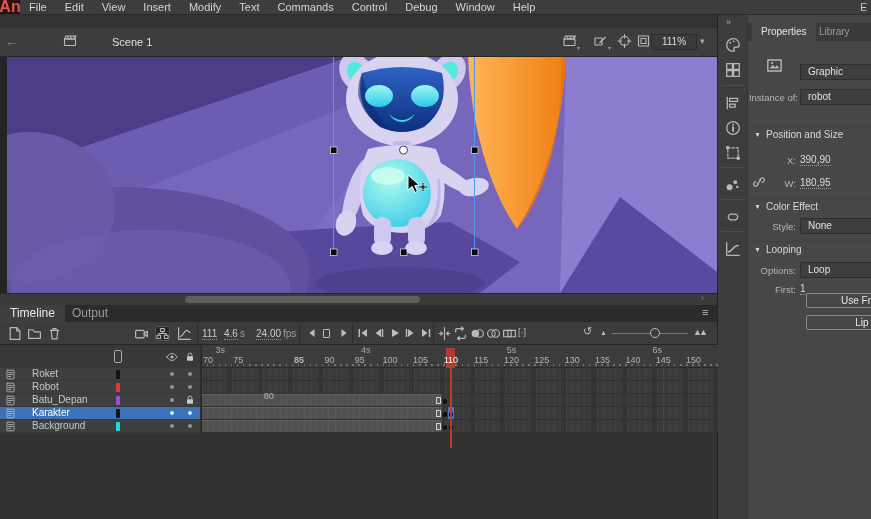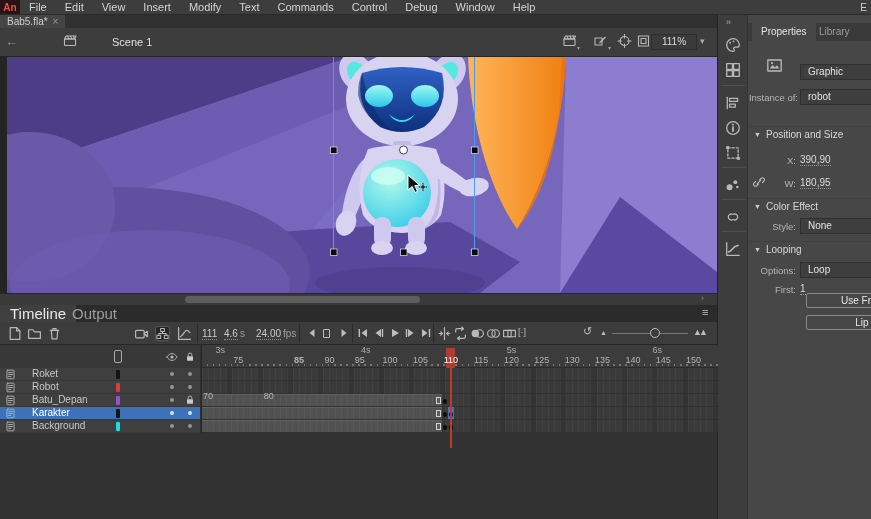--- a/index.html
+++ b/index.html
@@ -3,21 +3,21 @@
 <meta charset="utf-8">
 <style>
   html,body{margin:0;padding:0;background:#222;}
   *{box-sizing:border-box;}
   .app{position:relative;width:871px;height:519px;background:#333;overflow:hidden;
        font-family:"Liberation Sans","DejaVu Sans",sans-serif;color:#ccc;font-size:11px;
        -webkit-font-smoothing:antialiased;}
   
   .menubar{position:absolute;left:0;top:0;width:871px;height:15px;background:#3D3D3D;
            border-bottom:1px solid #2A2A2A;display:flex;align-items:center;overflow:hidden;}
-  .logo{width:20px;height:15px;background:#2A1215;color:#E2574A;font-weight:bold;font-size:10px;
+  .logo{width:20px;height:15px;background:#2A1215;color:#E2574A;font-weight:bold;font-size:16px;
         display:flex;align-items:center;justify-content:center;flex:0 0 auto;}
   .menu-item{padding:0 9px;color:#D4D4D4;font-size:11px;line-height:15px;cursor:default;}
   .ws-btn{position:absolute;right:-8px;top:0;color:#CFCFCF;font-size:10px;line-height:15px;padding-right:12px;}
   
   .doc-tabs{position:absolute;left:0;top:15px;width:717px;height:13px;background:#303030;}
   .doc-tab{position:absolute;left:0;top:0;height:13px;padding:0 7px;background:#454545;color:#CFCFCF;
            font-size:10px;line-height:13px;display:flex;gap:5px;align-items:center;}
   .doc-tab .close{color:#999;font-size:10px;}
   
   .edit-bar{position:absolute;left:0;top:28px;width:717px;height:29px;background:#3D3D3D;border-bottom:1px solid #262626;}
@@ -51,21 +51,21 @@
   .plabel{position:absolute;color:#B5B5B5;font-size:9.5px;text-align:right;width:48px;left:0;white-space:nowrap;}
   .pvalue{position:absolute;color:#DADADA;font-size:10px;border-bottom:1px dotted #999;}
   .psec{position:absolute;left:0;width:200px;height:15px;border-top:1px solid #404040;}
   .psec .tri{position:absolute;left:6px;top:4px;font-size:7px;color:#CFCFCF;}
   .psec .st{position:absolute;left:18px;top:2px;font-size:10px;color:#D8D8D8;}
   .pbtn{position:absolute;left:58px;width:150px;height:15px;border:1px solid #8A8A8A;border-radius:2px;
         color:#E8E8E8;font-size:10px;text-align:center;line-height:13px;background:transparent;}
   
   .timeline{position:absolute;left:0;top:305px;width:717px;height:214px;background:#313131;}
   .tl-tabs{position:absolute;left:0;top:0;width:717px;height:17px;background:#2B2B2B;}
-  .tl-tab{position:absolute;top:0;height:17px;font-size:15px;line-height:17px;padding:0 10px;}
+  .tl-tab{position:absolute;top:0;height:17px;font-size:12px;line-height:17px;padding:0 10px;}
   .tl-tab.active{background:#3F3F3F;color:#E8E8E8;}
   .tl-tab.inactive{color:#9C9C9C;}
   .tl-menu{position:absolute;left:702px;top:1px;color:#C4C4C4;font-size:11px;}
   .tl-toolbar{position:absolute;left:0;top:17px;width:717px;height:23px;background:#3C3C3C;border-bottom:1px solid #262626;}
   .tb-ic{position:absolute;top:4px;width:15px;height:15px;}
   .tb-ic.active-box{background:#272727;border:1px solid #555;border-radius:2px;}
   .tb-sep{position:absolute;top:2px;height:19px;border-left:1px solid #2B2B2B;}
   .hot{position:absolute;top:6px;font-size:10px;color:#CACACA;}
   .hot .u{border-bottom:1px dotted #8E8E8E;}
   .hot .unit{color:#9E9E9E;margin-left:2px;}
@@ -123,26 +123,20 @@
         <div class="menu-item">Text</div>
         <div class="menu-item">Commands</div>
         <div class="menu-item">Control</div>
         <div class="menu-item">Debug</div>
         <div class="menu-item">Window</div>
         <div class="menu-item">Help</div>
       </div>
     <div class="ws-btn">E</div>
   </div>
 
-  <div class="doc-tabs">
-    <div class="doc-tab">
-      <span>Bab5.fla*</span>
-      <span class="close">×</span>
-    </div>
-  </div>
 
   <div class="edit-bar">
     <span class="back">←</span>
     <span class="scene-ic" style="width:16px;height:14px;display:inline-block;">
         <svg class="ic" viewBox="0 0 14 14" fill="none" stroke="#B9B9B9" stroke-width="1.1" stroke-linejoin="round" stroke-linecap="round">
           <rect x="1.5" y="5" width="11" height="6.5" rx="0.5"></rect>
           <path d="M1.5 5l1.5-3h10l-1.5 3z"></path>
           <path d="M4.5 2.2l1.3 2.8M7.5 2.2l1.3 2.8M10.5 2.2l1.3 2.8"></path>
         </svg>
       </span>
@@ -600,21 +594,21 @@
       </div>
       <div class="frames-col">
         <div class="ruler">
           <div id="ruler-seconds">
               <span class="sec-lbl" style="left: 18.175px;">3s</span>
               <span class="sec-lbl" style="left: 163.855px;">4s</span>
               <span class="sec-lbl" style="left: 309.535px;">5s</span>
               <span class="sec-lbl" style="left: 455.215px;">6s</span>
             </div>
           <div id="ruler-numbers">
-              <span class="num-lbl" style="left: 6.035px; margin-top: 36px;">70</span>
+              <span class="num-lbl" style="left: 6.035px;">70</span>
               <span class="num-lbl" style="left: 36.385px;">75</span>
               <span class="num-lbl" style="left: 66.735px; margin-top: 36px;">80</span>
               <span class="num-lbl" style="left: 97.085px; font-weight: bold;">85</span>
               <span class="num-lbl" style="left: 127.435px;">90</span>
               <span class="num-lbl" style="left: 157.785px;">95</span>
               <span class="num-lbl" style="left: 188.135px;">100</span>
               <span class="num-lbl" style="left: 218.485px;">105</span>
               <span class="num-lbl on-ph" style="left: 248.835px;">110</span>
               <span class="num-lbl" style="left: 279.185px;">115</span>
               <span class="num-lbl" style="left: 309.535px;">120</span>

